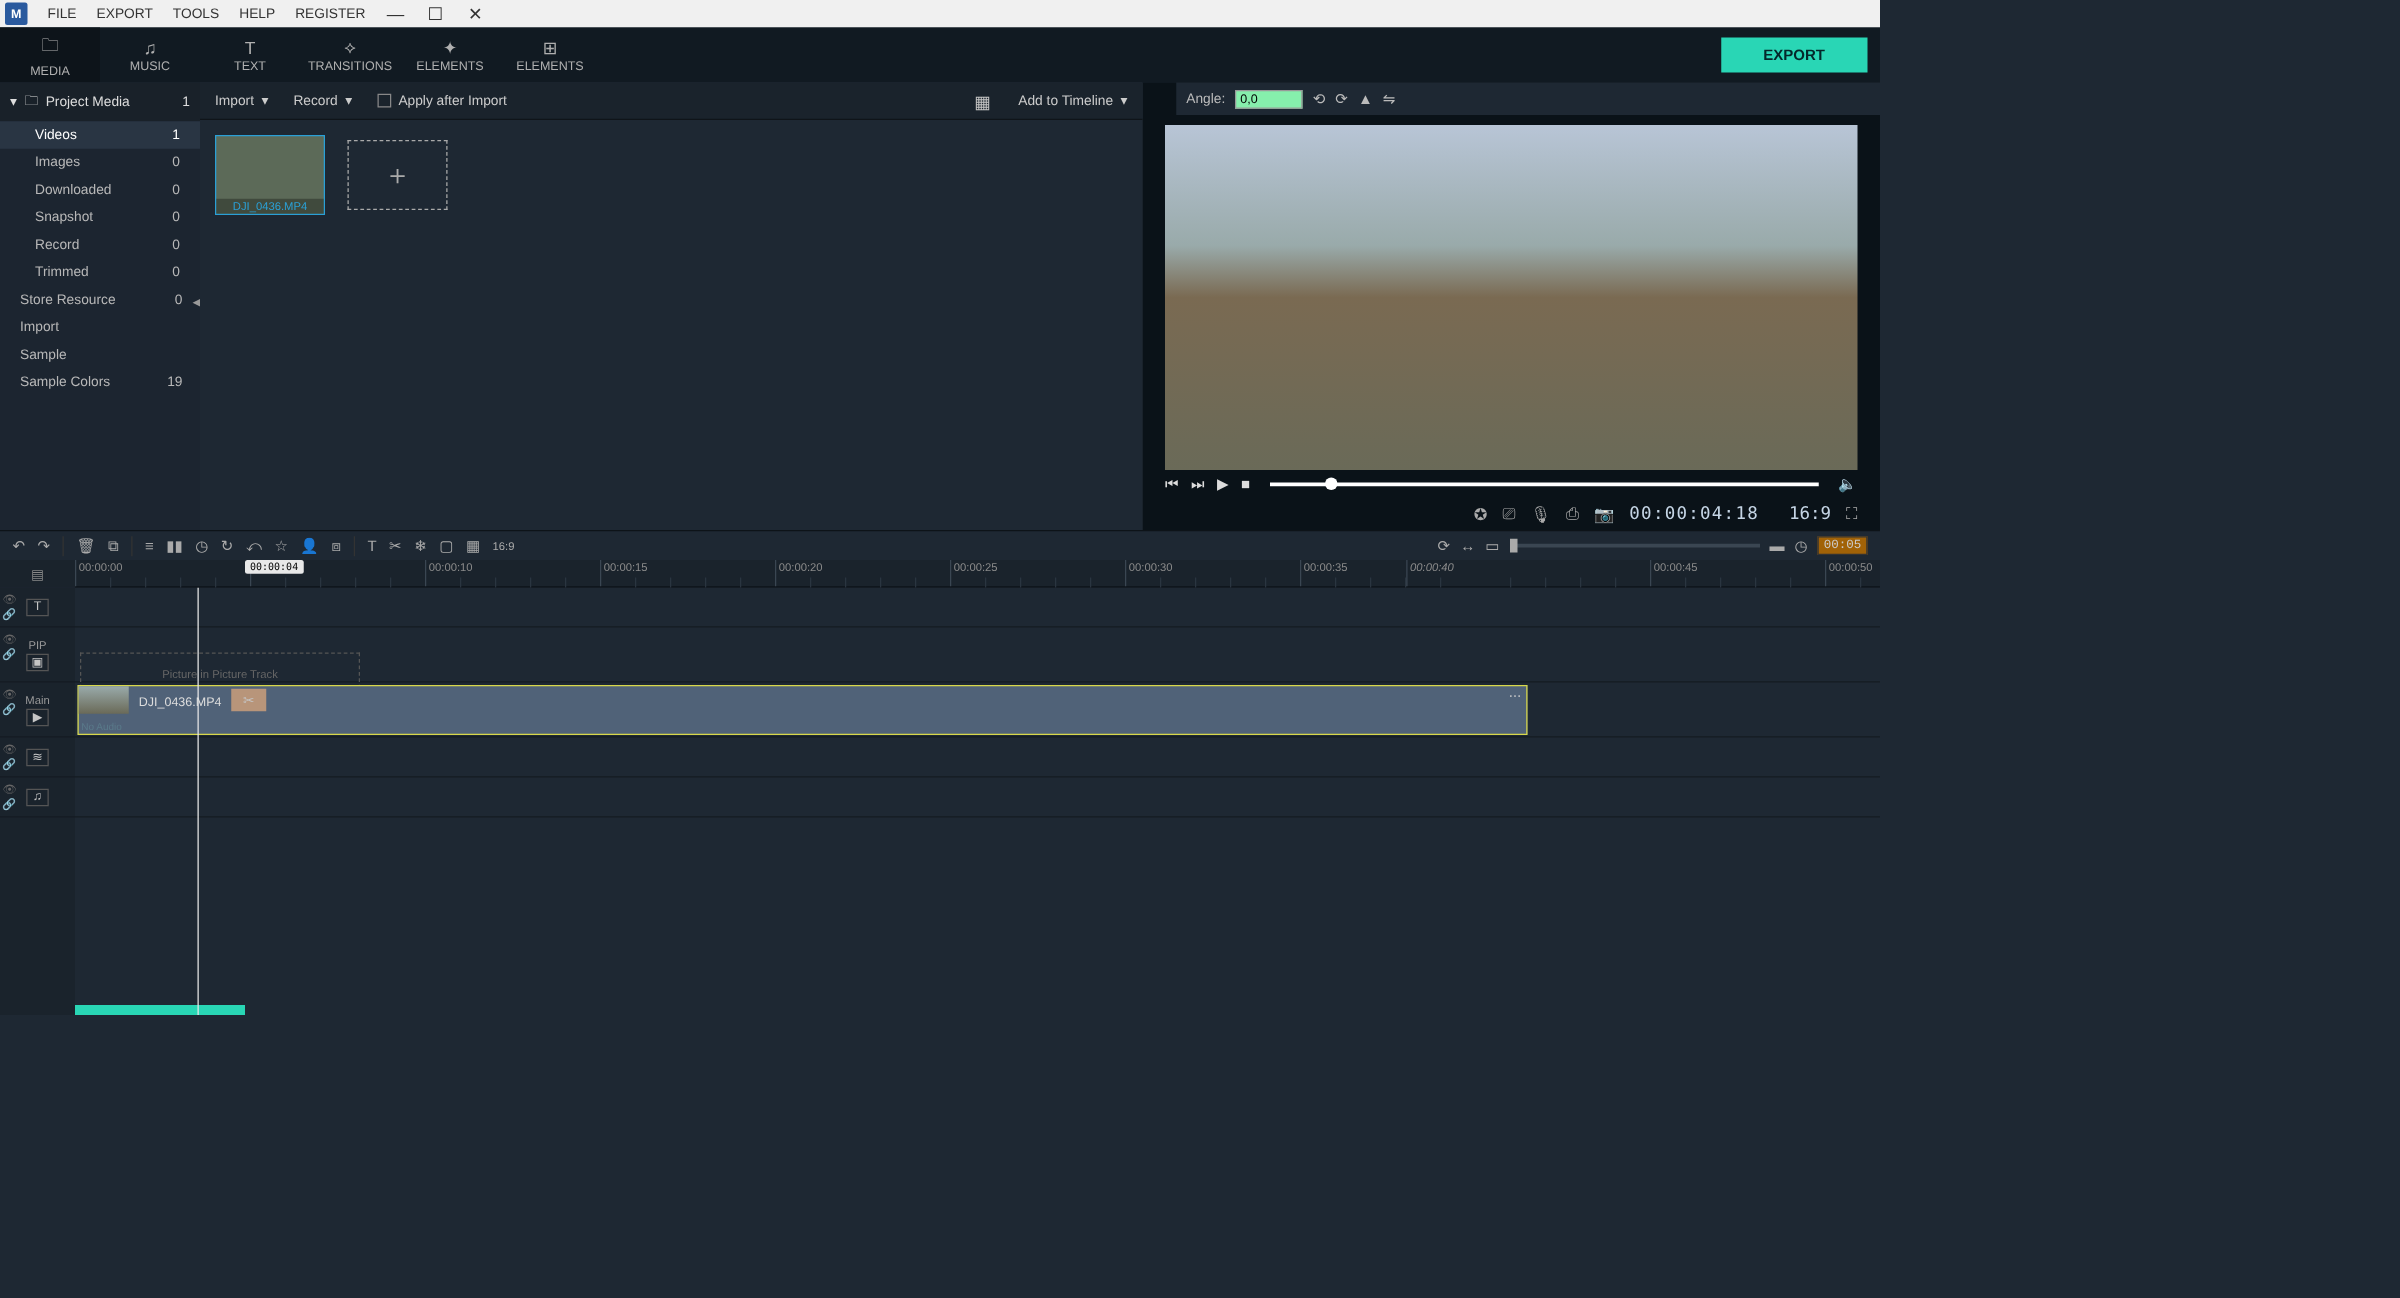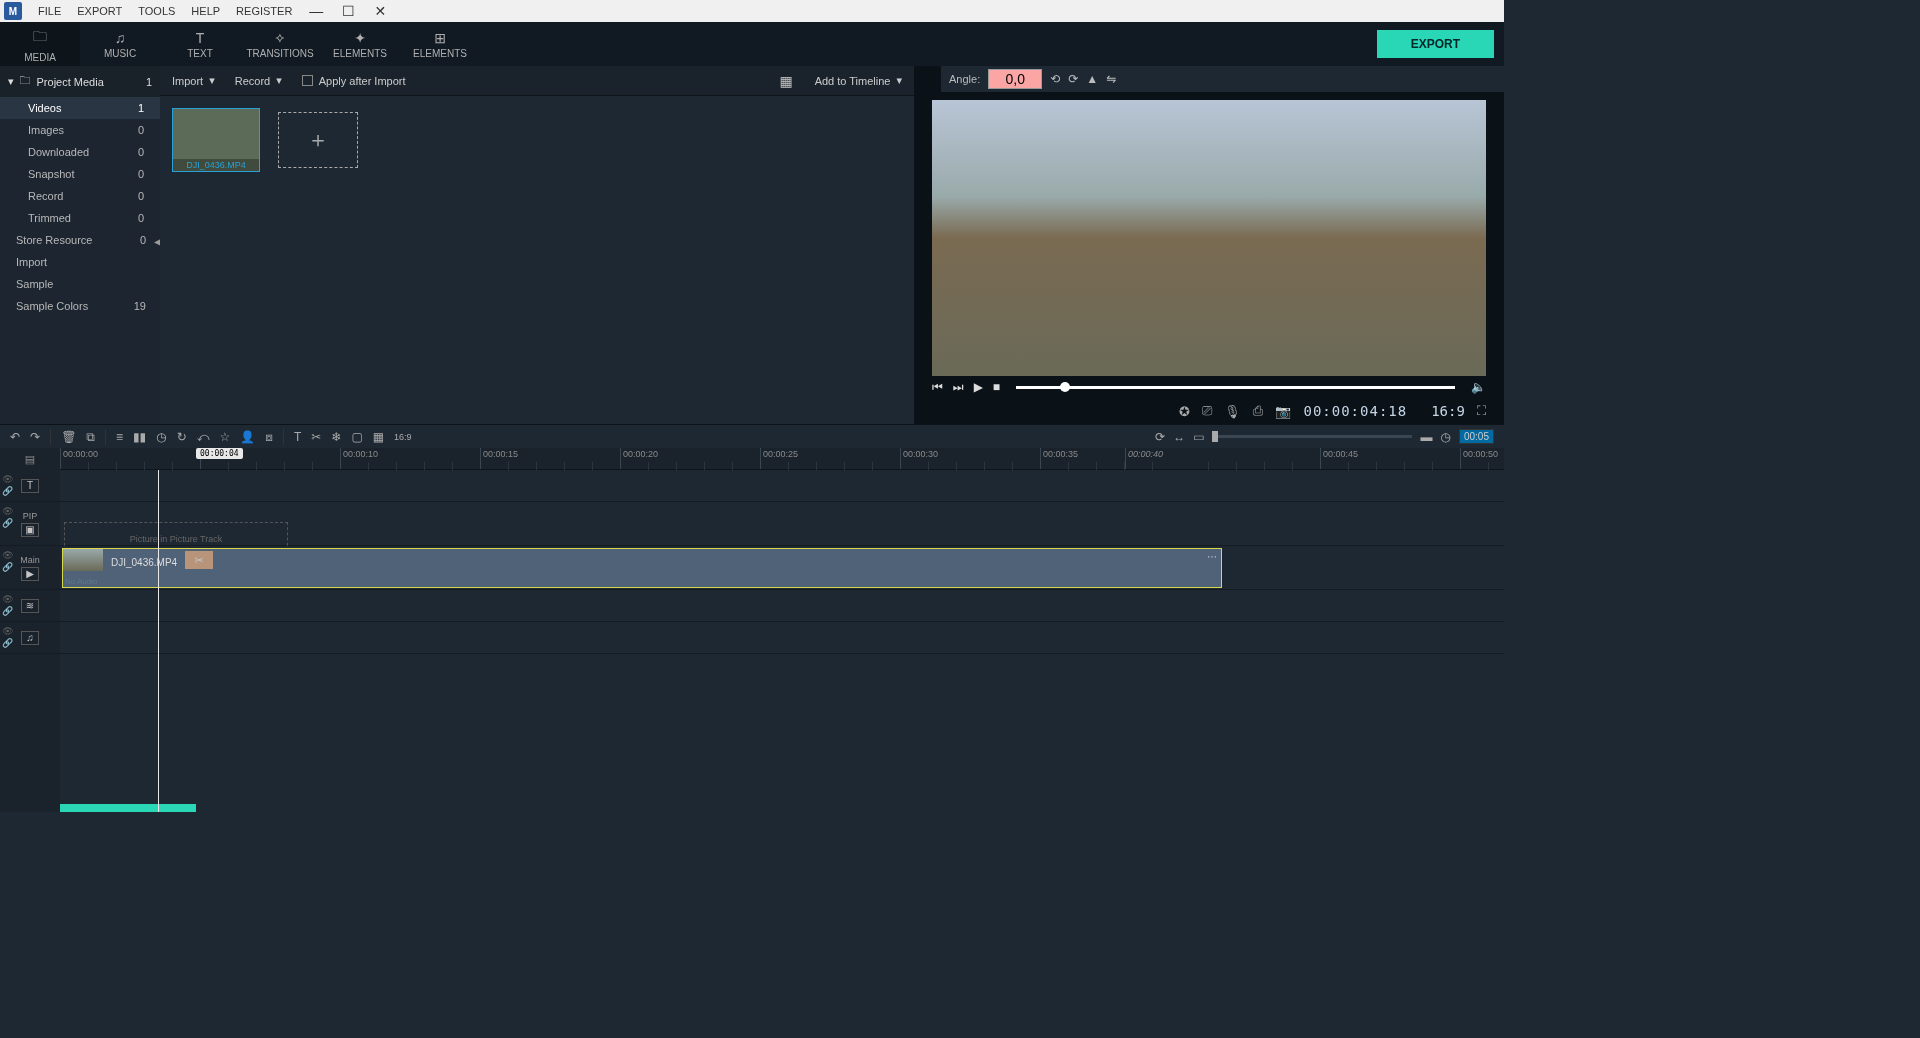--- a/index.html
+++ b/index.html
@@ -41,40 +41,40 @@
 .thumb { width: 88px; height: 64px; border:1px solid #2aa0d6; background:#5c6a58; cursor:pointer; display:flex; flex-direction:column; justify-content:flex-end; }
 .thumb-label { font-size:9px; color:#2aa0d6; text-align:center; padding:1px 0; background:rgba(0,0,0,0.3); }
 .thumb-add { width:80px; height:56px; border:1.5px dashed #aaa; display:flex; align-items:center; justify-content:center; font-size:22px; color:#aaa; cursor:pointer; margin-top:4px; }
 .watermark { position:absolute; left: -10px; top: 160px; font-size: 46px; font-style: italic; font-weight: bold; color: #4a7a3a; opacity: 0.7; pointer-events:none; letter-spacing:-2px; }
 .watermark .me { color:#a8d05a; }
 .watermark .sub { display:block; font-size:10px; font-style:normal; font-weight:normal; color:#7a9a5a; margin-top:-8px; margin-left:28px; letter-spacing:0; }
 
 
 .preview-col { width: 590px; background:#0a1218; display:flex; flex-direction:column; }
 .angle-row { height:26px; display:flex; align-items:center; gap:8px; padding:0 8px; background:#1e2833; color:#bbb;margin-left:27px; }
-.angle-row input { width:54px; background:#fca5a5; border:1px solid #999; font-size:14px; padding:1px 3px; color:#000;text-align:center; }
+.angle-row input { width:54px; background:#86efac; border:1px solid #999; font-size:10px; padding:1px 3px; color:#000; }
 .a-icon { cursor:pointer; font-size:12px; }
 .preview-video { flex:1; margin:8px 18px 0 18px; background: linear-gradient(180deg,#b8c5d6 0%,#9aa 35%,#7a6a52 50%, #6a6a58 100%); position:relative; }
 .play-row { height:22px; display:flex; align-items:center; gap:10px; padding:0 18px; color:#ddd; }
 .p-btn { cursor:pointer; font-size:12px; }
 .seek { flex:1; height:3px; background:#fff; position:relative; margin:0 6px; }
 .seek .knob { position:absolute; left:10%; top:-4px; width:10px; height:10px; background:#fff; border-radius:50%; }
 .info-row { height:26px; display:flex; align-items:center; gap:12px; padding:0 18px; color:#aaa; justify-content:flex-end; }
 .info-row .ic { cursor:pointer; font-size:13px; }
 .tc { font-family:monospace; font-size:14px; color:#c5d5e5; letter-spacing:1px; }
 .dim { font-family:monospace; font-size:14px; color:#c5d5e5; margin-left:12px; }
 
 
 .toolrow { height:24px; background:#1e2833; display:flex; align-items:center; gap:10px; padding:0 10px; border-top:1px solid #0d1318; }
 .toolrow .t-ic { cursor:pointer; color:#aaa; font-size:12px; }
 .toolrow .sep { width:1px; height:16px; background:#333; }
 .toolrow .zoom { margin-left:auto; display:flex; align-items:center; gap:8px; }
 .zoom-track { width:200px; height:3px; background:#3a4652; position:relative; }
 .zoom-track .zk { position:absolute; left:0; top:-4px; width:6px; height:11px; background:#aaa; }
-.tc-box { background:#0369a1; border:1px solid #333; padding:1px 4px; font-family:Liberation Sans, sans-serif; font-size:10px; color:#ccc; }
+.tc-box { background:#a16207; border:1px solid #333; padding:1px 4px; font-family:Liberation Mono, monospace; font-size:10px; color:#ccc; }
 
 
 .timeline { flex:1; background:#1e2833; display:flex; flex-direction:column; height: 364px; }
 .tl-head { height:22px; display:flex; }
 .tl-left { width:60px; background:#1a232c; display:flex; align-items:center; justify-content:center; }
 .ruler { flex:1; position:relative; background:#1a232c; border-bottom:1px solid #0d1318; }
 .tick { position:absolute; top:0; height:100%; border-left:1px solid #3a4652; }
 .tick span { position:absolute; top:1px; left:2px; font-size:9px; color:#8a8a8a; }
 .subtick { position:absolute; top:14px; height:8px; border-left:1px solid #2a3540; }
 .playhead-flag { position:absolute; top:0; left:136px; background:#e8e8e8; color:#000; font-size:8px; padding:1px 4px; border-radius:2px; z-index:5; font-family:monospace; }

